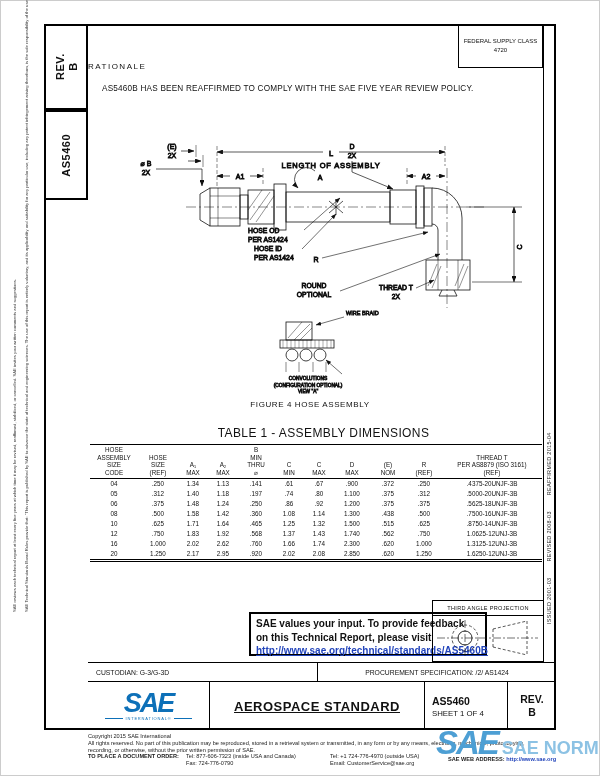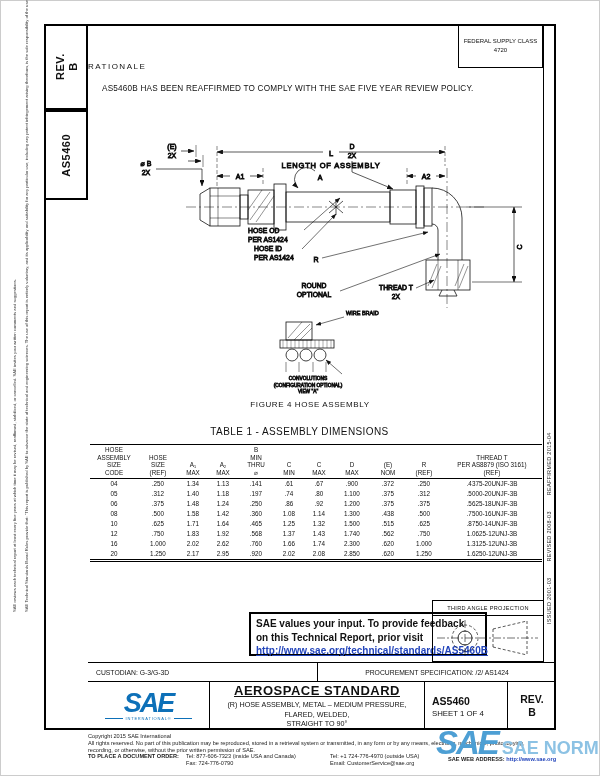--- a/index.html
+++ b/index.html
@@ -21,21 +21,21 @@
   #rmargin{left:546px;top:624px;transform:rotate(-90deg);transform-origin:0 0;white-space:nowrap;
            font-size:5.5px;color:#222;display:flex;gap:16px;letter-spacing:.3px;}
   
   #rationale-title{left:88px;top:62px;width:455px;font-size:8px;letter-spacing:1.5px;}
   #rationale-body{left:102px;top:84px;width:440px;font-size:8.2px;letter-spacing:.2px;}
   
   #figure-svg{left:90px;top:112px;}
   svg text{font-family:"Liberation Sans",sans-serif;fill:#111;}
   #figure-caption{left:90px;top:400px;width:440px;text-align:center;font-size:8px;letter-spacing:.6px;}
   
-  #table-title{left:72px;top:426px;width:455px;text-align:center;font-size:10px;letter-spacing:.4px;}
+  #table-title{left:96px;top:426px;width:455px;text-align:center;font-size:12px;letter-spacing:.4px;}
   #dim-table{left:90px;top:444px;width:452px;border-collapse:collapse;table-layout:fixed;
              border-top:1.2px solid #000;border-bottom:3px double #000;font-size:6.3px;}
   #dim-table th{font-weight:normal;vertical-align:bottom;white-space:pre-line;line-height:1.2;
                 padding:1px 0 2px 0;border-bottom:1.2px solid #000;text-align:center;}
   #dim-table td{text-align:center;padding:0;line-height:10px;white-space:nowrap;}
   
   #feedback-box{left:205px;top:612px;width:238px;height:44px;border:2.5px solid #000;box-sizing:border-box;
                 padding:3px 5px;font-size:10px;font-weight:bold;line-height:1.35;margin-left:44px;}
   #feedback-box a{color:#2244bb;text-decoration:underline;}
   
@@ -386,21 +386,21 @@
           <td>2.850</td>
           <td>.620</td>
           <td>1.250</td>
           <td>1.6250-12UNJ-3B</td>
         </tr>
       </tbody>
   </table>
 
   <div class="abs" id="feedback-box">
     <div>SAE values your input. To provide feedback</div>
-    <div>on this Technical Report, prior visit</div>
+    <div>on this Technical Report, please visit</div>
     <a href="#">http://www.sae.org/technical/standards/AS5460B</a>
   </div>
 
   <div class="abs" id="proj-box">
     <div id="proj-label">THIRD ANGLE PROJECTION</div>
     <svg width="109" height="44" viewBox="0 0 109 44">
       <g stroke="#111" fill="none">
         <line x1="4" y1="22" x2="105" y2="22" stroke-width="0.6" stroke-dasharray="8 2 2 2"></line>
         <line x1="32" y1="4" x2="32" y2="40" stroke-width="0.6" stroke-dasharray="8 2 2 2"></line>
         <circle cx="32" cy="22" r="7" stroke-width="0.9"></circle>
@@ -419,25 +419,20 @@
     <div class="tb-cell" id="tb-logo">
       <div id="sae-logo-text">SAE</div>
       <div id="sae-logo-sub">
         <span class="rule"></span>
         <span>INTERNATIONAL®</span>
         <span class="rule"></span>
       </div>
     </div>
     <div class="tb-cell" id="tb-title">
       <div class="std">AEROSPACE STANDARD</div>
-      <div class="sub">
-        <div>(R) HOSE ASSEMBLY, METAL – MEDIUM PRESSURE,</div>
-        <div>FLARED, WELDED,</div>
-        <div>STRAIGHT TO 90°</div>
-      </div>
     </div>
     <div class="tb-cell" id="tb-num">
       <div class="num">AS5460</div>
       <div class="sheet">SHEET 1 OF 4</div>
     </div>
     <div class="tb-cell" id="tb-rev">
       <div>REV.</div>
       <div>B</div>
     </div>
   </div>

